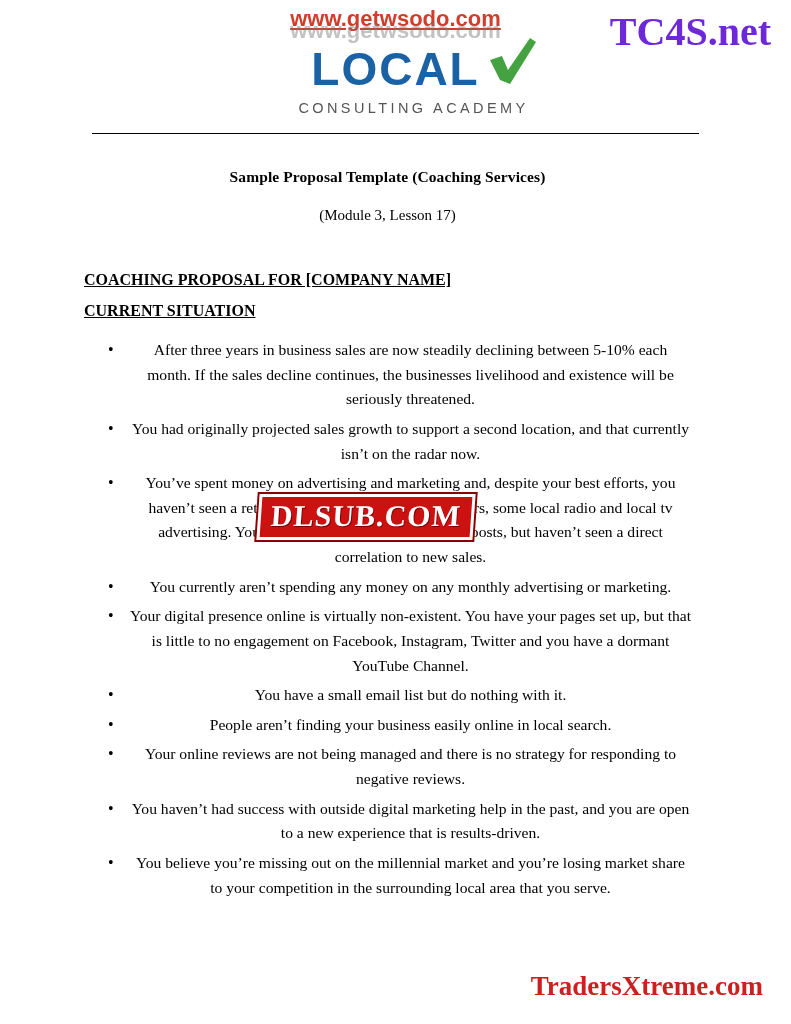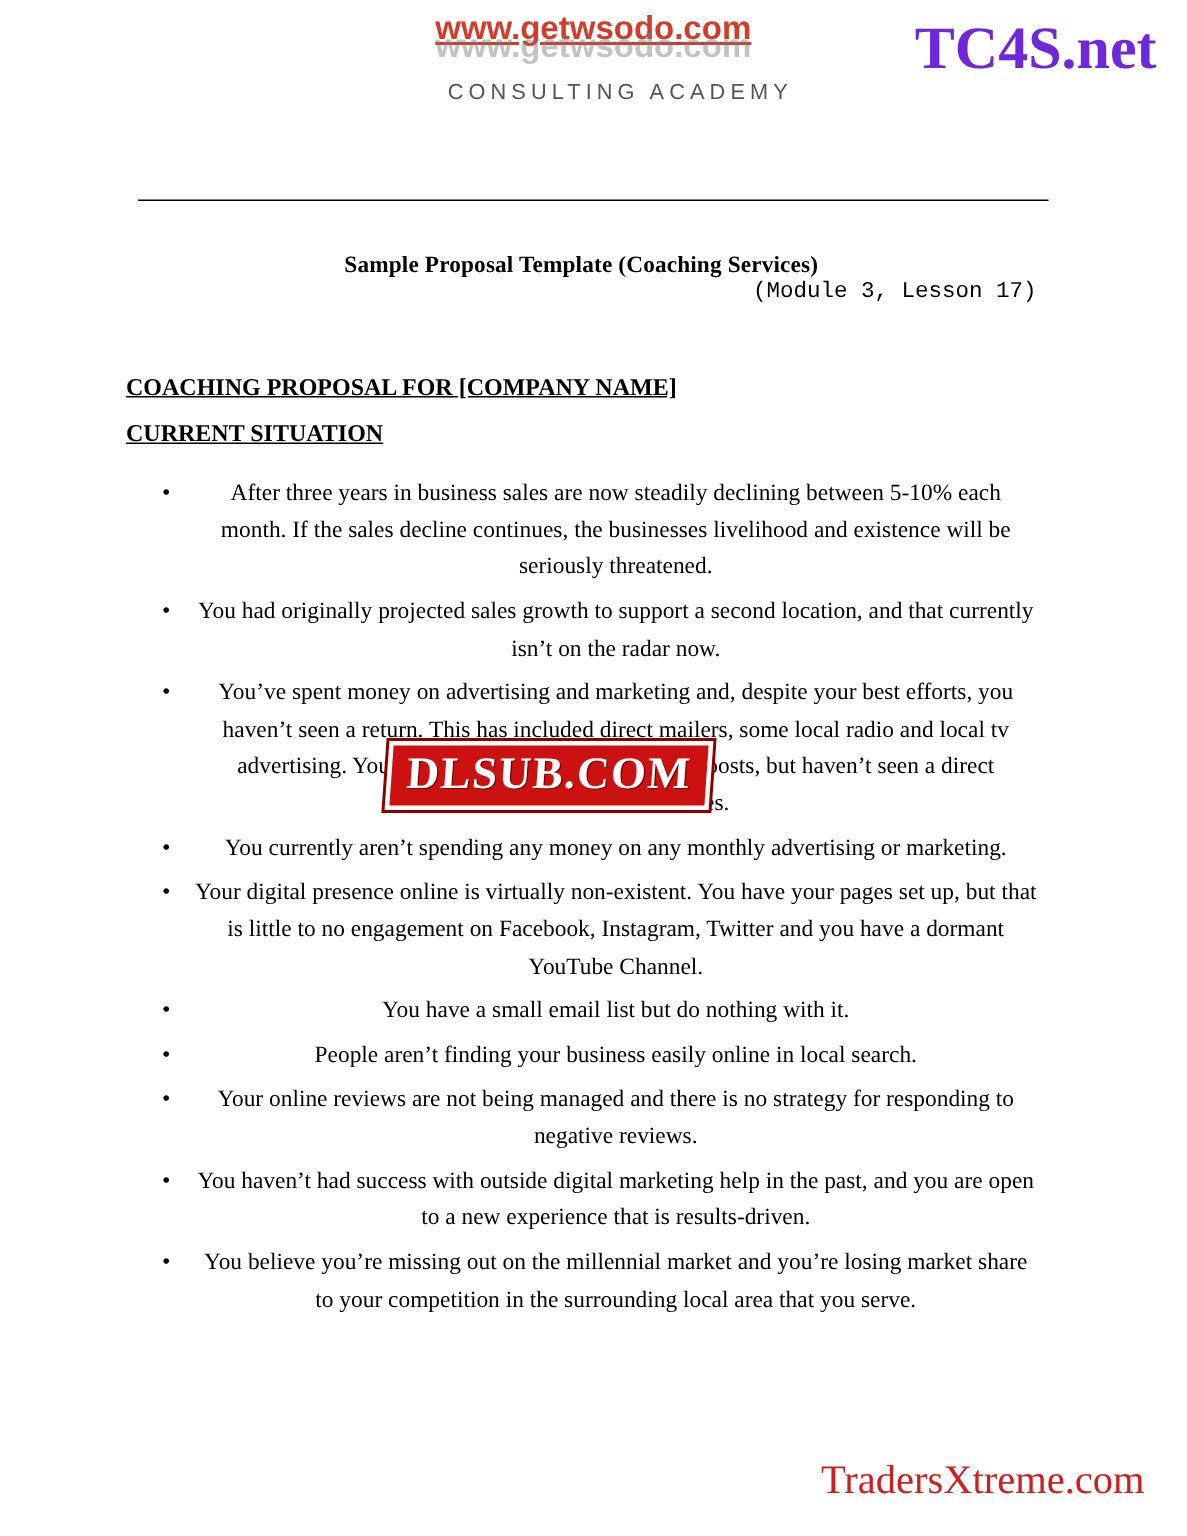--- a/index.html
+++ b/index.html
@@ -60,21 +60,21 @@
     z-index: 40;
     pointer-events: none;
   }
 
   .wm-traders {
     position: absolute;
     bottom: 22px;
     right: 28px;
     font-family: "Liberation Serif", serif;
     font-size: 27px;
-    font-weight: 400;
+    font-weight: 700;
     color: #cc1f1f;
     z-index: 40;
     pointer-events: none;
   }
 
   .wm-dlsub {
     position: absolute;
     top: 494px;
     left: 258px;
     z-index: 45;
@@ -144,23 +144,23 @@
     left: 84px;
     width: 607px;
   }
   .title {
     text-align: center;
     font-weight: 700;
     font-size: 15.5px;
     letter-spacing: 0.1px;
   }
   .subtitle {
-    text-align: right;
+    text-align: center;
     font-size: 15px;
-    font-family: Liberation Mono, monospace;
+    margin-top: 21px;
   }
   .heading {
     font-weight: 700;
     font-size: 16px;
     margin-top: 0;
     text-decoration: underline;
   }
   .h1-spacer { height: 47px; }
   .h2-spacer { height: 13px; }
 
@@ -190,20 +190,28 @@
 <div class="page">
 
   <div class="wm-getwsodo">
     <span>www.getwsodo.com</span>
     <span class="ghost">www.getwsodo.com</span>
   </div>
 
   <div class="wm-tc4s">TC4S.net</div>
 
   <div class="logo-block">
+    <div class="logo-word">
+      <span>LOCAL</span>
+      <span class="logo-check">
+        <svg viewBox="0 0 52 52" width="52" height="52" aria-hidden="true">
+          <polygon points="4,24 16,20 22,34 44,2 50,6 24,48 14,44" fill="#44a340"></polygon>
+        </svg>
+      </span>
+    </div>
     <div class="logo-sub">CONSULTING ACADEMY</div>
   </div>
 
   <div class="divider"></div>
 
   <div class="doc">
     <div class="title">Sample Proposal Template (Coaching Services)</div>
     <div class="subtitle">(Module 3, Lesson 17)</div>
 
     <div class="h1-spacer"></div>

